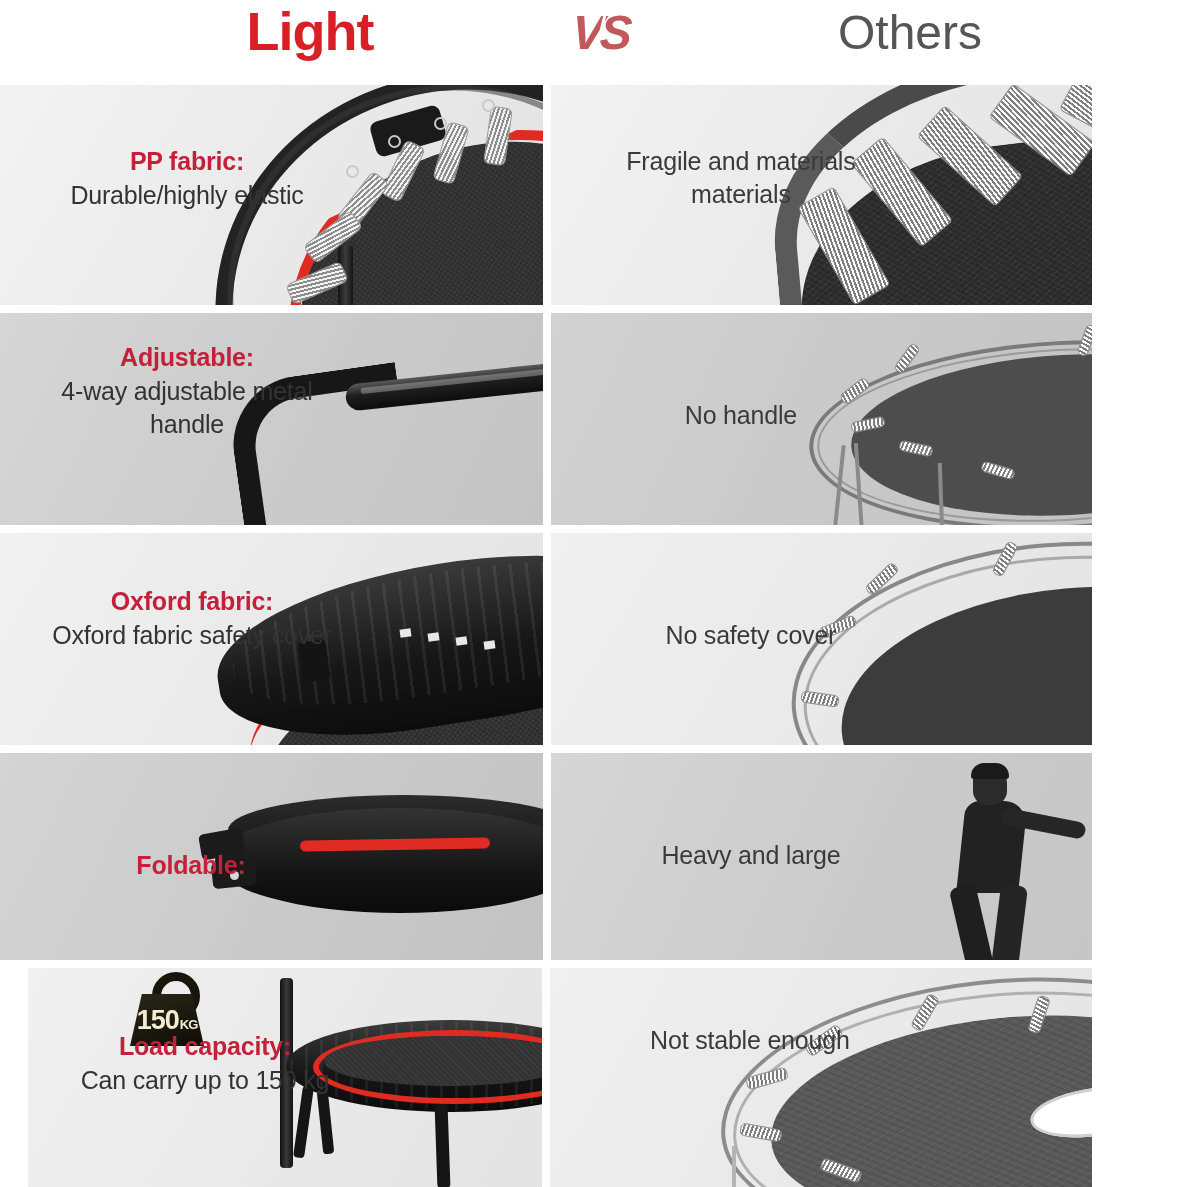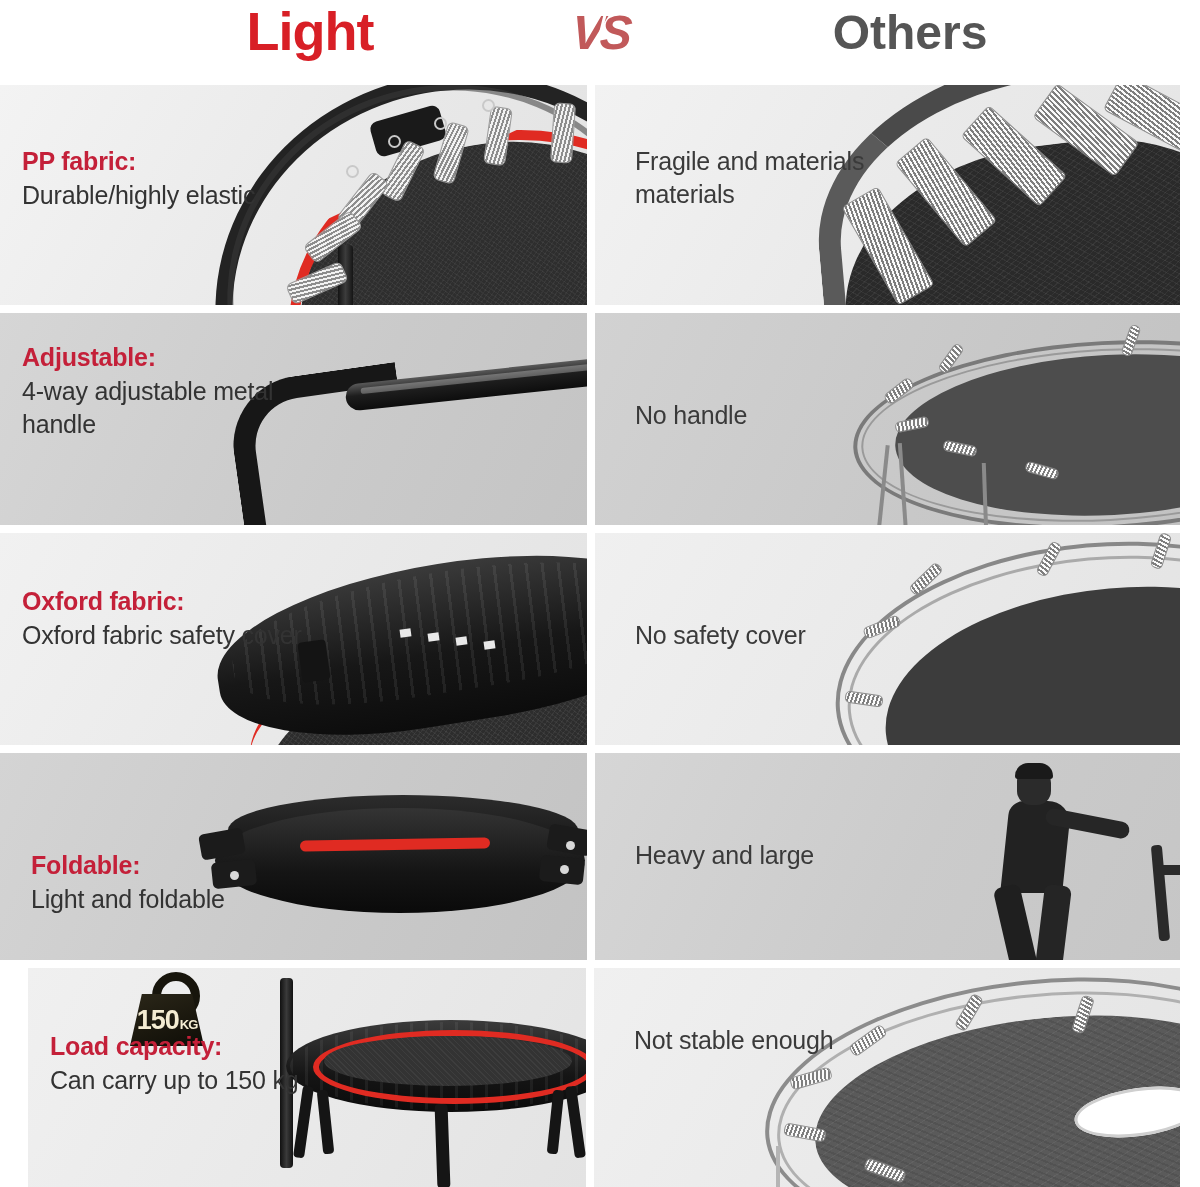--- a/index.html
+++ b/index.html
@@ -29,27 +29,27 @@
     font-size:48px;font-weight:bold;color:#c1595a;font-style:italic;
     letter-spacing:-4px;line-height:58px;display:block;
     transform:skewX(-4deg);
   }
   .hdr-vs .vs-slash{
     position:absolute;left:58px;top:-4px;width:3px;height:74px;
     background:#ffffff;transform:rotate(14deg);
   }
   .hdr-others{
     position:absolute;left:790px;top:4px;width:240px;text-align:center;
-    font-size:48px;font-weight:700;color:#555555;letter-spacing:0px;
+    font-size:48px;font-weight:400;color:#555555;letter-spacing:0px;
     line-height:58px;
   }
 
   
   .grid{position:relative;width:1200px;}
-  .row{position:relative;width:1180px;display:flex;}
+  .row{position:relative;width:1092px;display:flex;text-align:center;}
   .row + .row{margin-top:8px;}
   .cell{position:relative;overflow:hidden;}
   .cell.left{width:597px;}
   .cell.right{width:595px;margin-left:8px;}
   .shade-light{background:#ebebeb;}
   .shade-dark{background:#cbcbcb;}
 
   .txtblock{position:absolute;z-index:5;}
   .head{
     font-size:25px;font-weight:bold;color:#c42039;
@@ -444,21 +444,20 @@
           <div class="r4l-brkt" style="left:200px;top:78px;transform:rotate(-10deg);"></div>
           <div class="r4l-brkt" style="left:548px;top:74px;transform:rotate(10deg);"></div>
           <div class="r4l-brkt" style="left:212px;top:108px;transform:rotate(-6deg);"></div>
           <div class="r4l-brkt" style="left:540px;top:104px;transform:rotate(6deg);"></div>
           <div class="r4l-dot" style="left:230px;top:118px;"></div>
           <div class="r4l-dot" style="left:560px;top:112px;"></div>
           <div class="r4l-dot" style="left:566px;top:88px;"></div>
         </div>
         <div class="txtblock" style="left:22px;top:96px;width:320px;margin-left:9px;">
           <div class="head">Foldable:</div>
-          <div class="sub">Light and foldable</div>
         </div>
       </div>
 
       <div class="cell right shade-dark" style="height:207px;">
         <div class="art">
           <div class="r4r-bg"></div>
 
           <div class="r4r-tleg" style="left:560px;top:92px;width:11px;height:96px;transform:rotate(-5deg);"></div>
           <div class="r4r-tleg" style="left:560px;top:112px;width:150px;height:10px;"></div>
           <div class="man">

